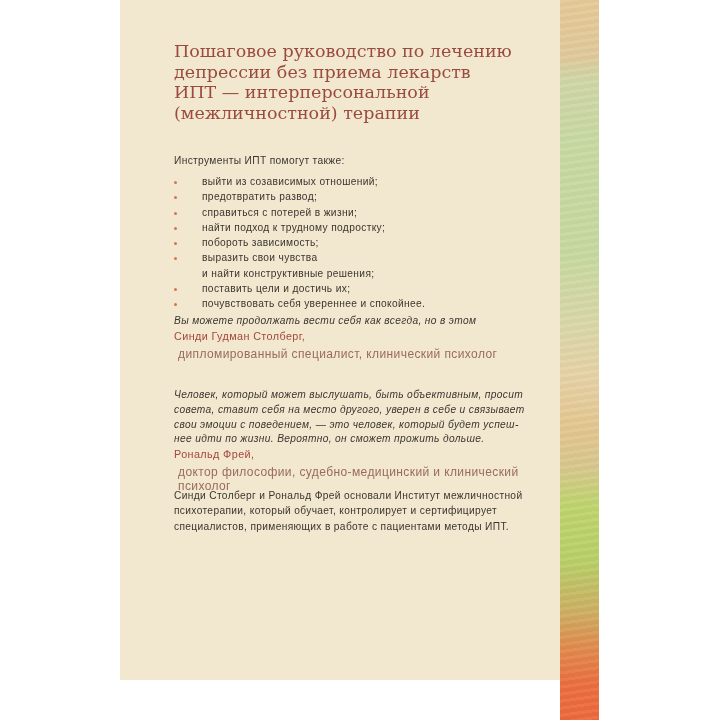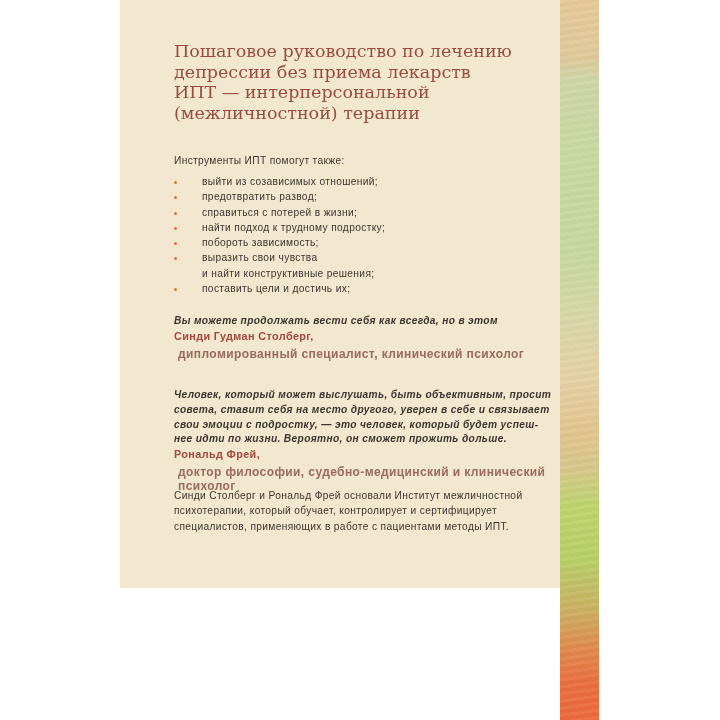--- a/index.html
+++ b/index.html
@@ -5,21 +5,21 @@
     html, body { margin: 0; padding: 0; }
     body {
       width: 720px; height: 720px;
       background: #ffffff;
       position: relative;
       overflow: hidden;
     }
     .page {
       position: absolute;
       left: 120px; top: 0;
-      width: 479px; height: 588px;
+      width: 479px; height: 680px;
       background: #f2e8cf;
     }
     .strip {
       position: absolute;
       left: 440px; top: 0;
       width: 39px; height: 720px;
       background: linear-gradient(to bottom,
         #e6c996 0%,
         #dfc99a 8%,
         #cfd6a6 11%,
@@ -78,21 +78,20 @@
       left: 0; top: 7px;
       width: 3px; height: 3px;
       border-radius: 50%;
       background: #d9724f;
     }
     .bullets li .cont { display: block; }
     .quote {
       position: absolute;
       left: 54px;
       width: 380px;
-      font-weight: bold;
     }
     .quote .q {
       font-style: italic;
       line-height: 14.8px;
       margin: 0;
     }
     .quote .q span { display: block; white-space: nowrap; }
     .quote .author {
       color: #a4473c;
       font-size: 10.8px;
@@ -133,35 +132,36 @@
   <p class="intro sans">Инструменты ИПТ помогут также:</p>
 
   <ul class="bullets sans">
     <li><span>выйти из созависимых отношений;</span></li>
     <li><span>предотвратить развод;</span></li>
     <li><span>справиться с потерей в жизни;</span></li>
     <li><span>найти подход к трудному подростку;</span></li>
     <li><span>побороть зависимость;</span></li>
     <li><span>выразить свои чувства</span><span class="cont">и найти конструктивные решения;</span></li>
     <li><span>поставить цели и достичь их;</span></li>
+    <li><span>почувствовать себя увереннее и спокойнее.</span></li>
   </ul>
 
   <div class="quote q1 sans">
     <p class="q">
       <span>Вы можете продолжать вести себя как всегда, но в этом</span>
     </p>
     <p class="author">Синди Гудман Столберг,</p>
     <p class="role">дипломированный специалист, клинический психолог</p>
   </div>
 
   <div class="quote q2 sans">
     <p class="q">
       <span>Человек, который может выслушать, быть объективным, просит</span>
       <span>совета, ставит себя на место другого, уверен в себе и связывает</span>
-      <span>свои эмоции с подростку, — это человек, который будет успеш-</span>
+      <span>свои эмоции с поведением, — это человек, который будет успеш-</span>
       <span>нее идти по жизни. Вероятно, он сможет прожить дольше.</span>
     </p>
     <p class="author">Рональд Фрей,</p>
     <p class="role">доктор философии, судебно-медицинский и клинический психолог</p>
   </div>
 
   <p class="footer sans">
     <span>Синди Столберг и Рональд Фрей основали Институт межличностной</span>
     <span>психотерапии, который обучает, контролирует и сертифицирует</span>
     <span>специалистов, применяющих в работе с пациентами методы ИПТ.</span>

